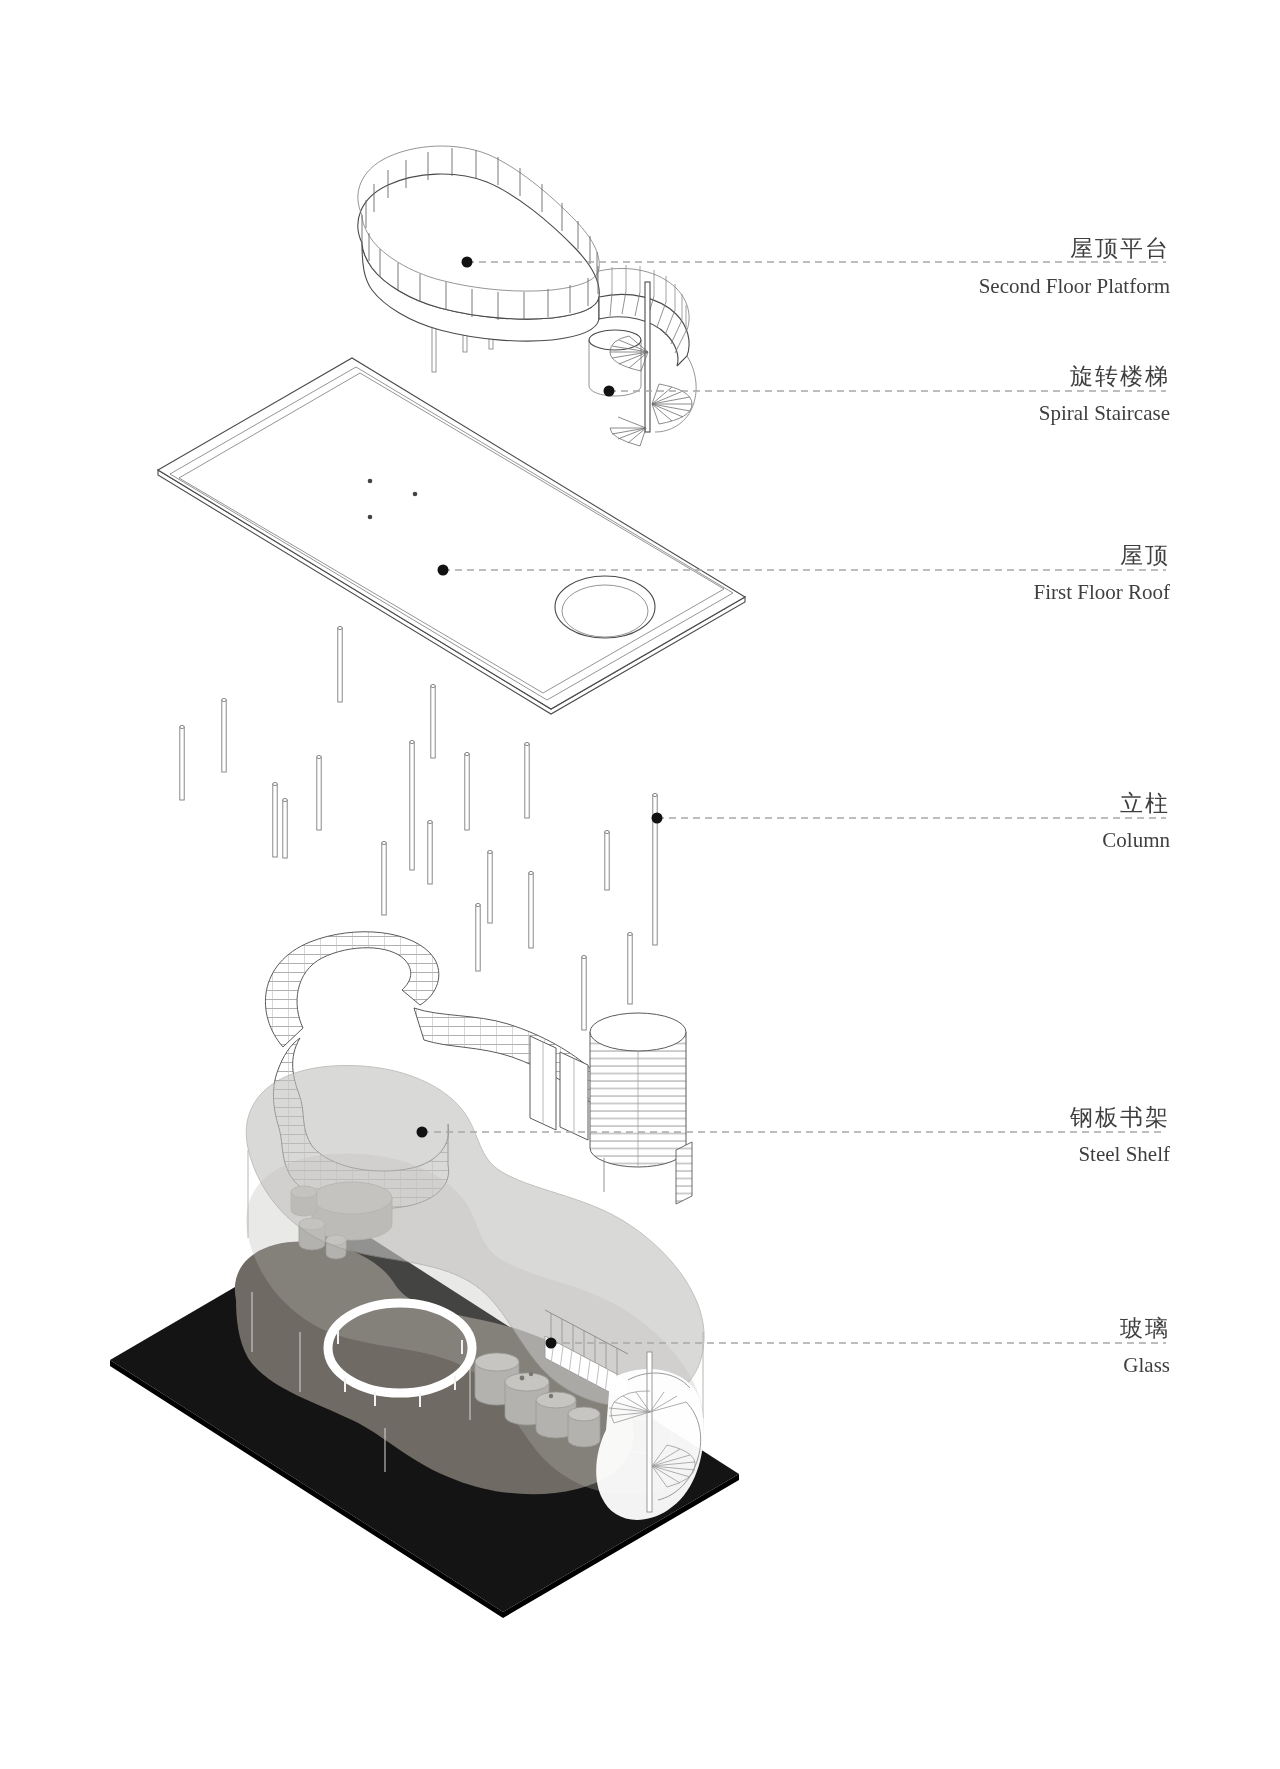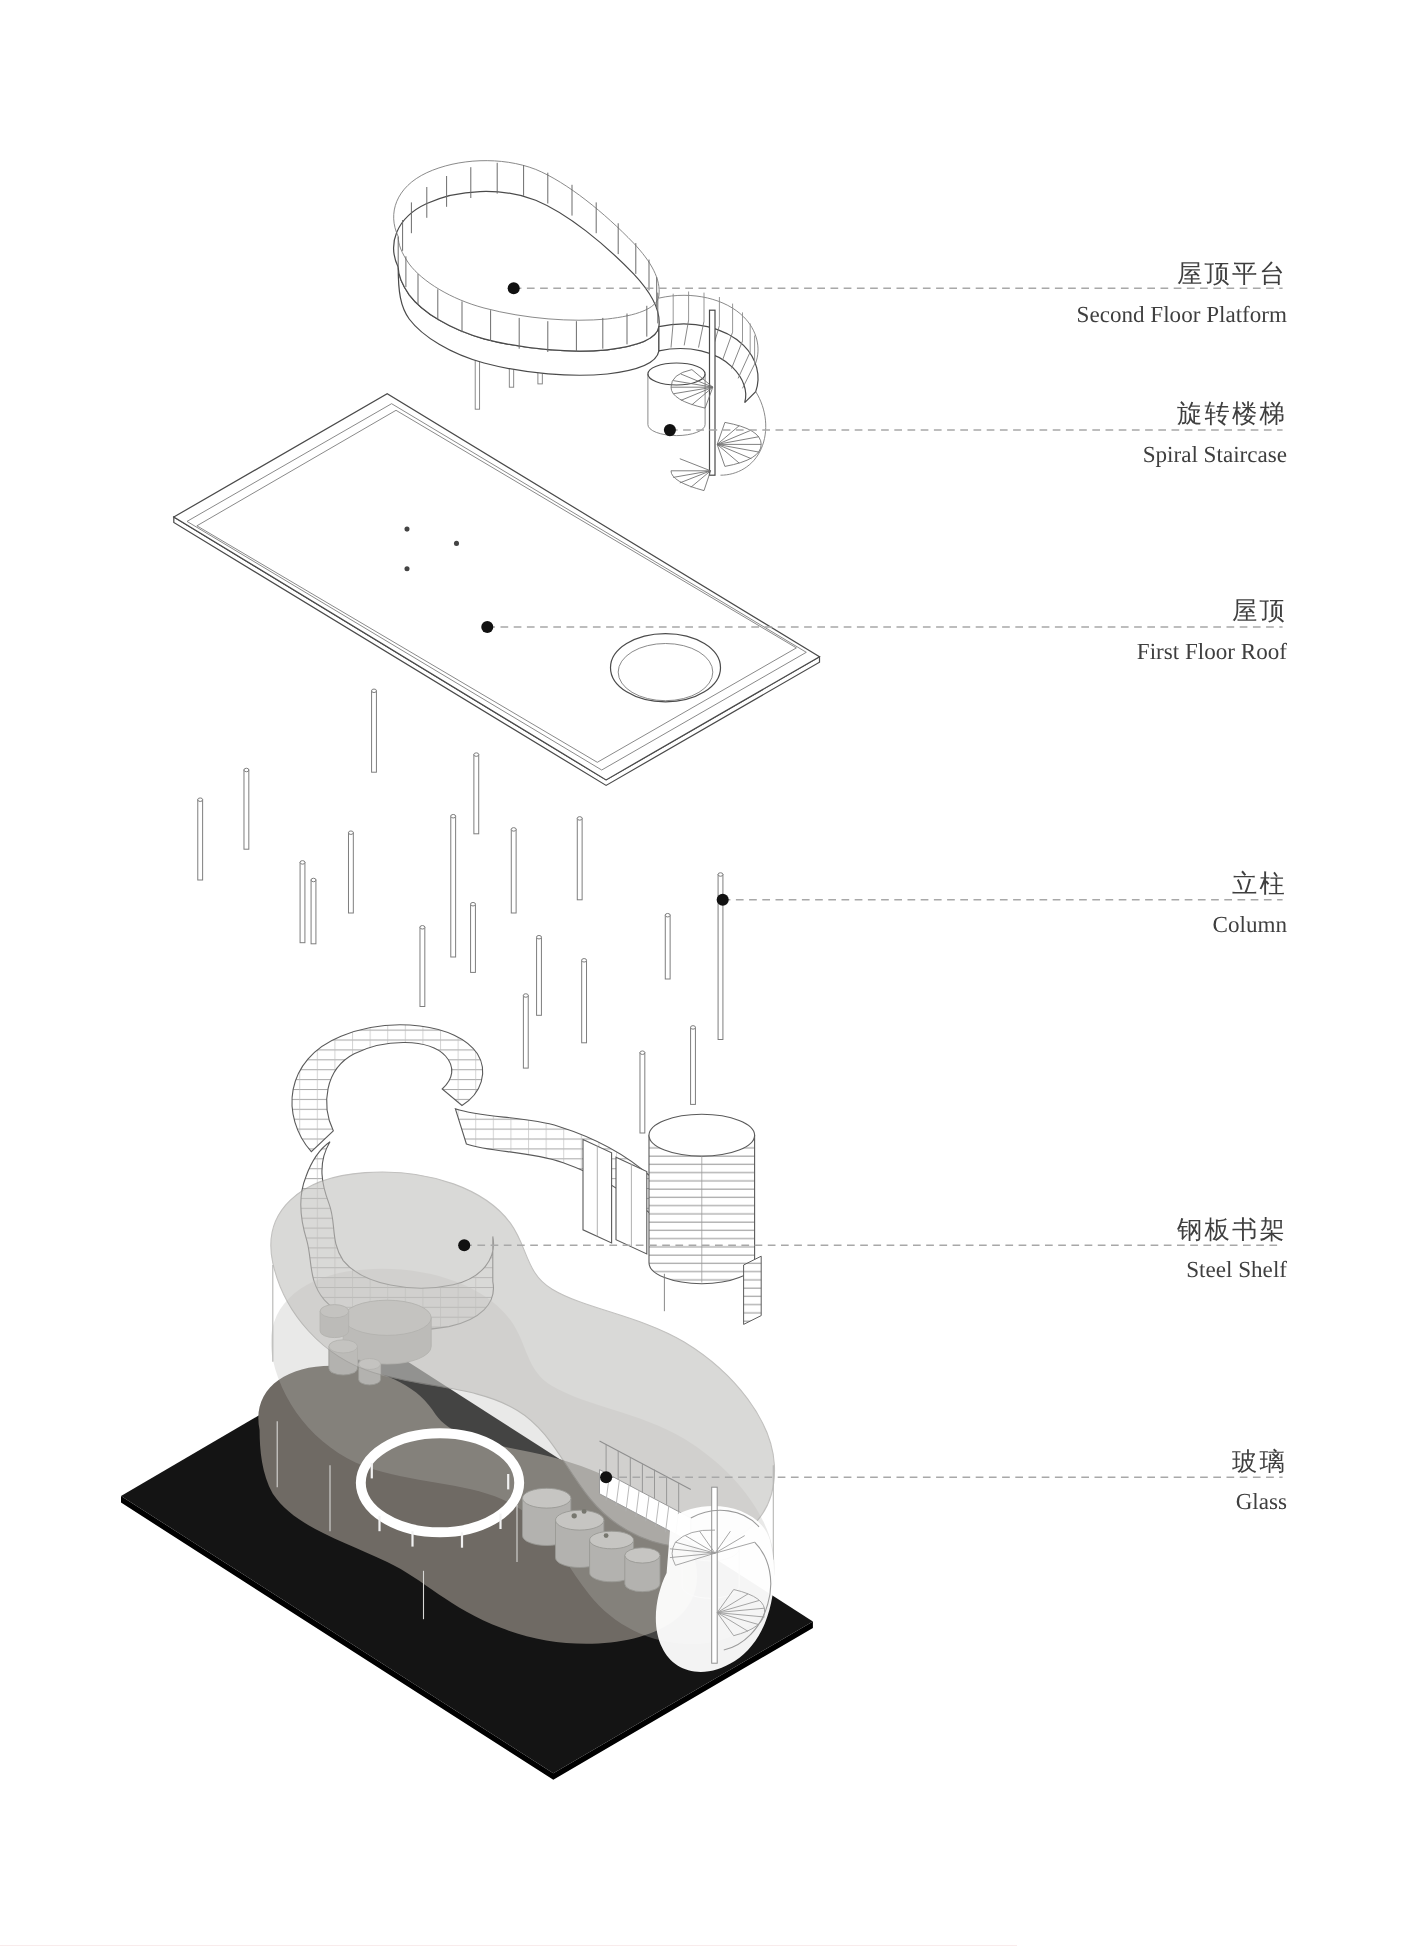--- a/index.html
+++ b/index.html
@@ -1,16 +1,16 @@
 <!DOCTYPE html>
 <html><head>
 <meta charset="utf-8">
 <style>
   html,body{margin:0;padding:0;background:#ffffff;}
-  .canvas{width:1280px;height:1769px;background:#b91c1c;position:relative;overflow:hidden;}
+  .canvas{width:1280px;height:1769px;background:#e5e5e5;position:relative;overflow:hidden;}
   svg{display:block;}
   text{font-family:"Liberation Serif","DejaVu Serif",serif;fill:#3f3f3f;}
   .zh{font-size:23px;letter-spacing:2px;}
   .en{font-size:21px;}
   .leader{stroke:#a8a8a8;stroke-width:1.4;stroke-dasharray:7 5;fill:none;}
   .dot{fill:#111111;}
   .ln{stroke:#4a4a4a;stroke-width:1.1;fill:none;}
   .lnt{stroke:#7a7a7a;stroke-width:.8;fill:none;}
   .wfill{fill:#ffffff;}
 </style>

